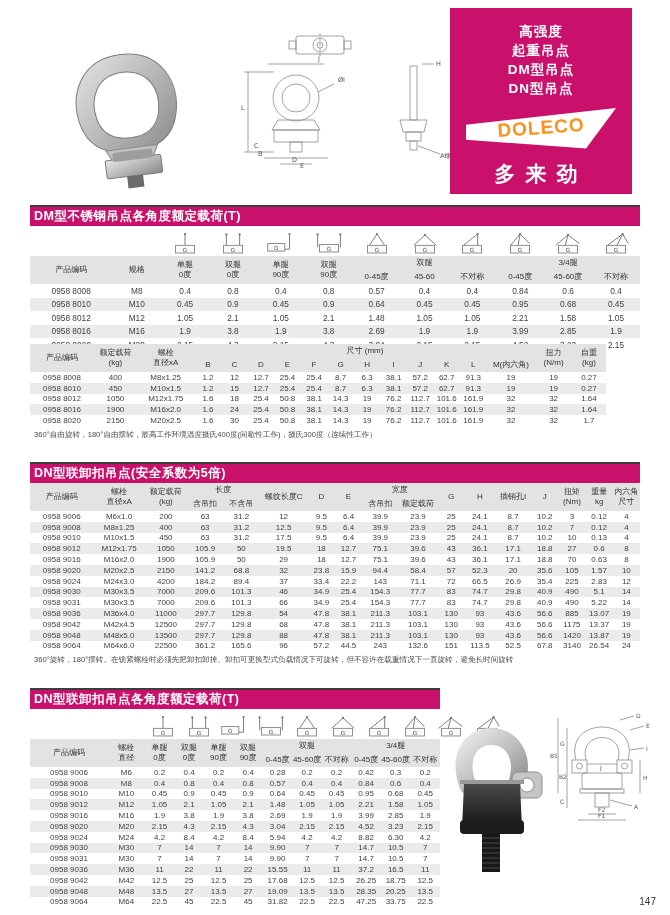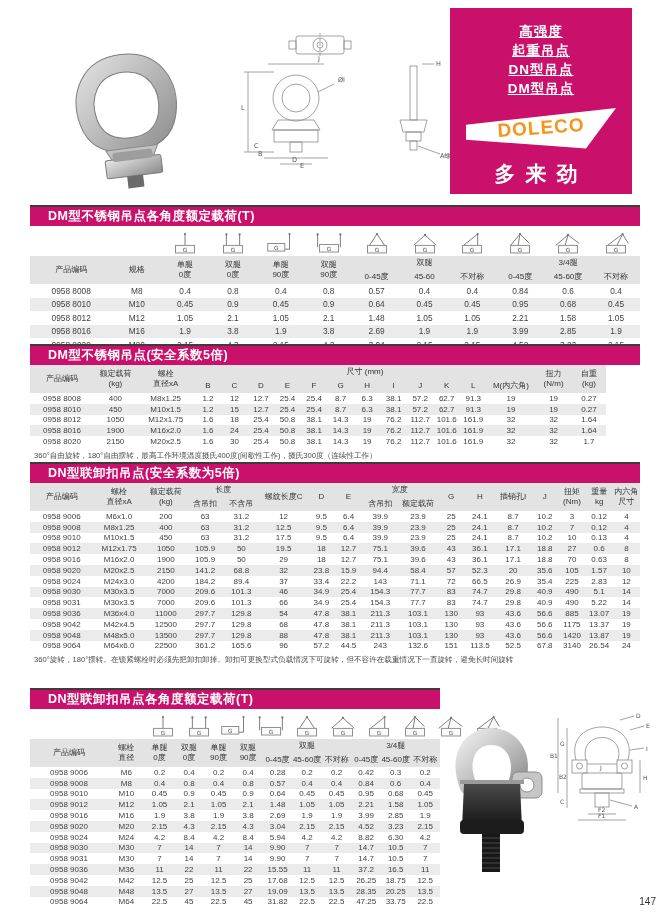--- a/index.html
+++ b/index.html
@@ -9,34 +9,34 @@
     font-family:"Liberation Sans","DejaVu Sans",sans-serif; color:#3f3f3f;
   }
   .page { position:absolute; inset:0; background:#fff; }
 
   
   .top-area { position:absolute; left:0; top:0; width:670px; height:196px; }
   .dm-photo { position:absolute; left:52px; top:48px; width:152px; height:142px; }
   .dm-drawing { position:absolute; left:212px; top:32px; width:252px; height:158px; }
   .promo { position:absolute; left:450px; top:8px; width:182px; height:186px;
            background:#C9106B; color:#fff; text-align:center; padding-top:14px; }
-  .promo-line { font-size:13.5px; font-weight:bold; line-height:19px; letter-spacing:1px;text-decoration:underline; }
+  .promo-line { font-size:13.5px; font-weight:bold; line-height:19px; letter-spacing:1px; }
   .logo-flag { position:relative; margin:10px auto 0; width:150px; height:44px; }
   .flag-shape { position:absolute; inset:0; background:#fff;
                 clip-path:polygon(0% 38%, 100% 0%, 80% 92%, 0% 72%); }
   .brand-word { position:absolute; left:0; right:0; top:9px; color:#F7941D;
                 font-size:19px; font-weight:bold; letter-spacing:1px;
                 transform:rotate(-4deg); text-shadow:0 0 2px #fff; }
   .brand-cn { font-size:21px; font-weight:bold; letter-spacing:10px; margin-top:8px; padding-left:0; }
 
   
   .tbl-block { position:absolute; left:30px; width:610px; }
   .banner { background:#C9106B; border-top:2px solid #3c3c3c; color:#fff;
             font-size:12.5px; font-weight:bold; height:21px; line-height:19px;
-            padding-left:18px; letter-spacing:0.5px; }
+            padding-left:4px; letter-spacing:0.5px; }
   table { border-collapse:collapse; width:100%; table-layout:fixed; }
   th, td { text-align:center; vertical-align:middle; font-weight:normal;
            padding:0; overflow:hidden; white-space:nowrap; }
   thead th { background:#E3E3E3; color:#333; font-size:8px; line-height:10px; padding:2px 0; }
   tbody td { font-size:8.3px; color:#3f3f3f; }
   tbody tr:nth-child(even) { background:#EBEBEB; }
   .icon-row { display:flex; align-items:flex-end; height:30px; background:#fff; }
   .icon-spacer { flex:0 0 auto; }
   .icon-slots { flex:1; display:flex; }
   .sling-icon { flex:1; display:flex; justify-content:center; align-items:flex-end; }
@@ -128,22 +128,22 @@
       <text x="80" y="130">D</text>
       <text x="88" y="136">E</text>
       <text x="224" y="34">H</text>
       <text x="228" y="126">A螺纹尺寸</text>
     </g>
   </svg></div>
 
     <div class="promo">
       <div class="promo-line">高强度</div>
       <div class="promo-line">起重吊点</div>
+      <div class="promo-line">DM型吊点</div>
       <div class="promo-line">DN型吊点</div>
-      <div class="promo-line">DM型吊点</div>
       <div class="logo-flag">
         <div class="flag-shape"></div>
         <div class="brand-word">DOLECO</div>
       </div>
       <div class="brand-cn">多来劲</div>
     </div>
   </div>
 
   <div class="tbl-block tbl1">
     <div class="banner">DM型不锈钢吊点各角度额定载荷(T)</div>
@@ -353,21 +353,20 @@
             <td>2.15</td>
             <td>4.52</td>
             <td>3.23</td>
             <td>2.15</td>
           </tr>
         </tbody>
     </table>
   </div>
 
   <div class="tbl-block tbl2">
-    <div class="banner">DM型不锈钢吊点(安全系数5倍)</div>
     <table class="t2">
       <colgroup>
         <col style="width:10.5%">
           <col style="width:7%">
           <col style="width:9.5%">
         <col span="11" style="width:4.35%">
           <col style="width:8%">
         <col style="width:6%">
           <col style="width:5.6%">
           <col style="width:5.55%">

